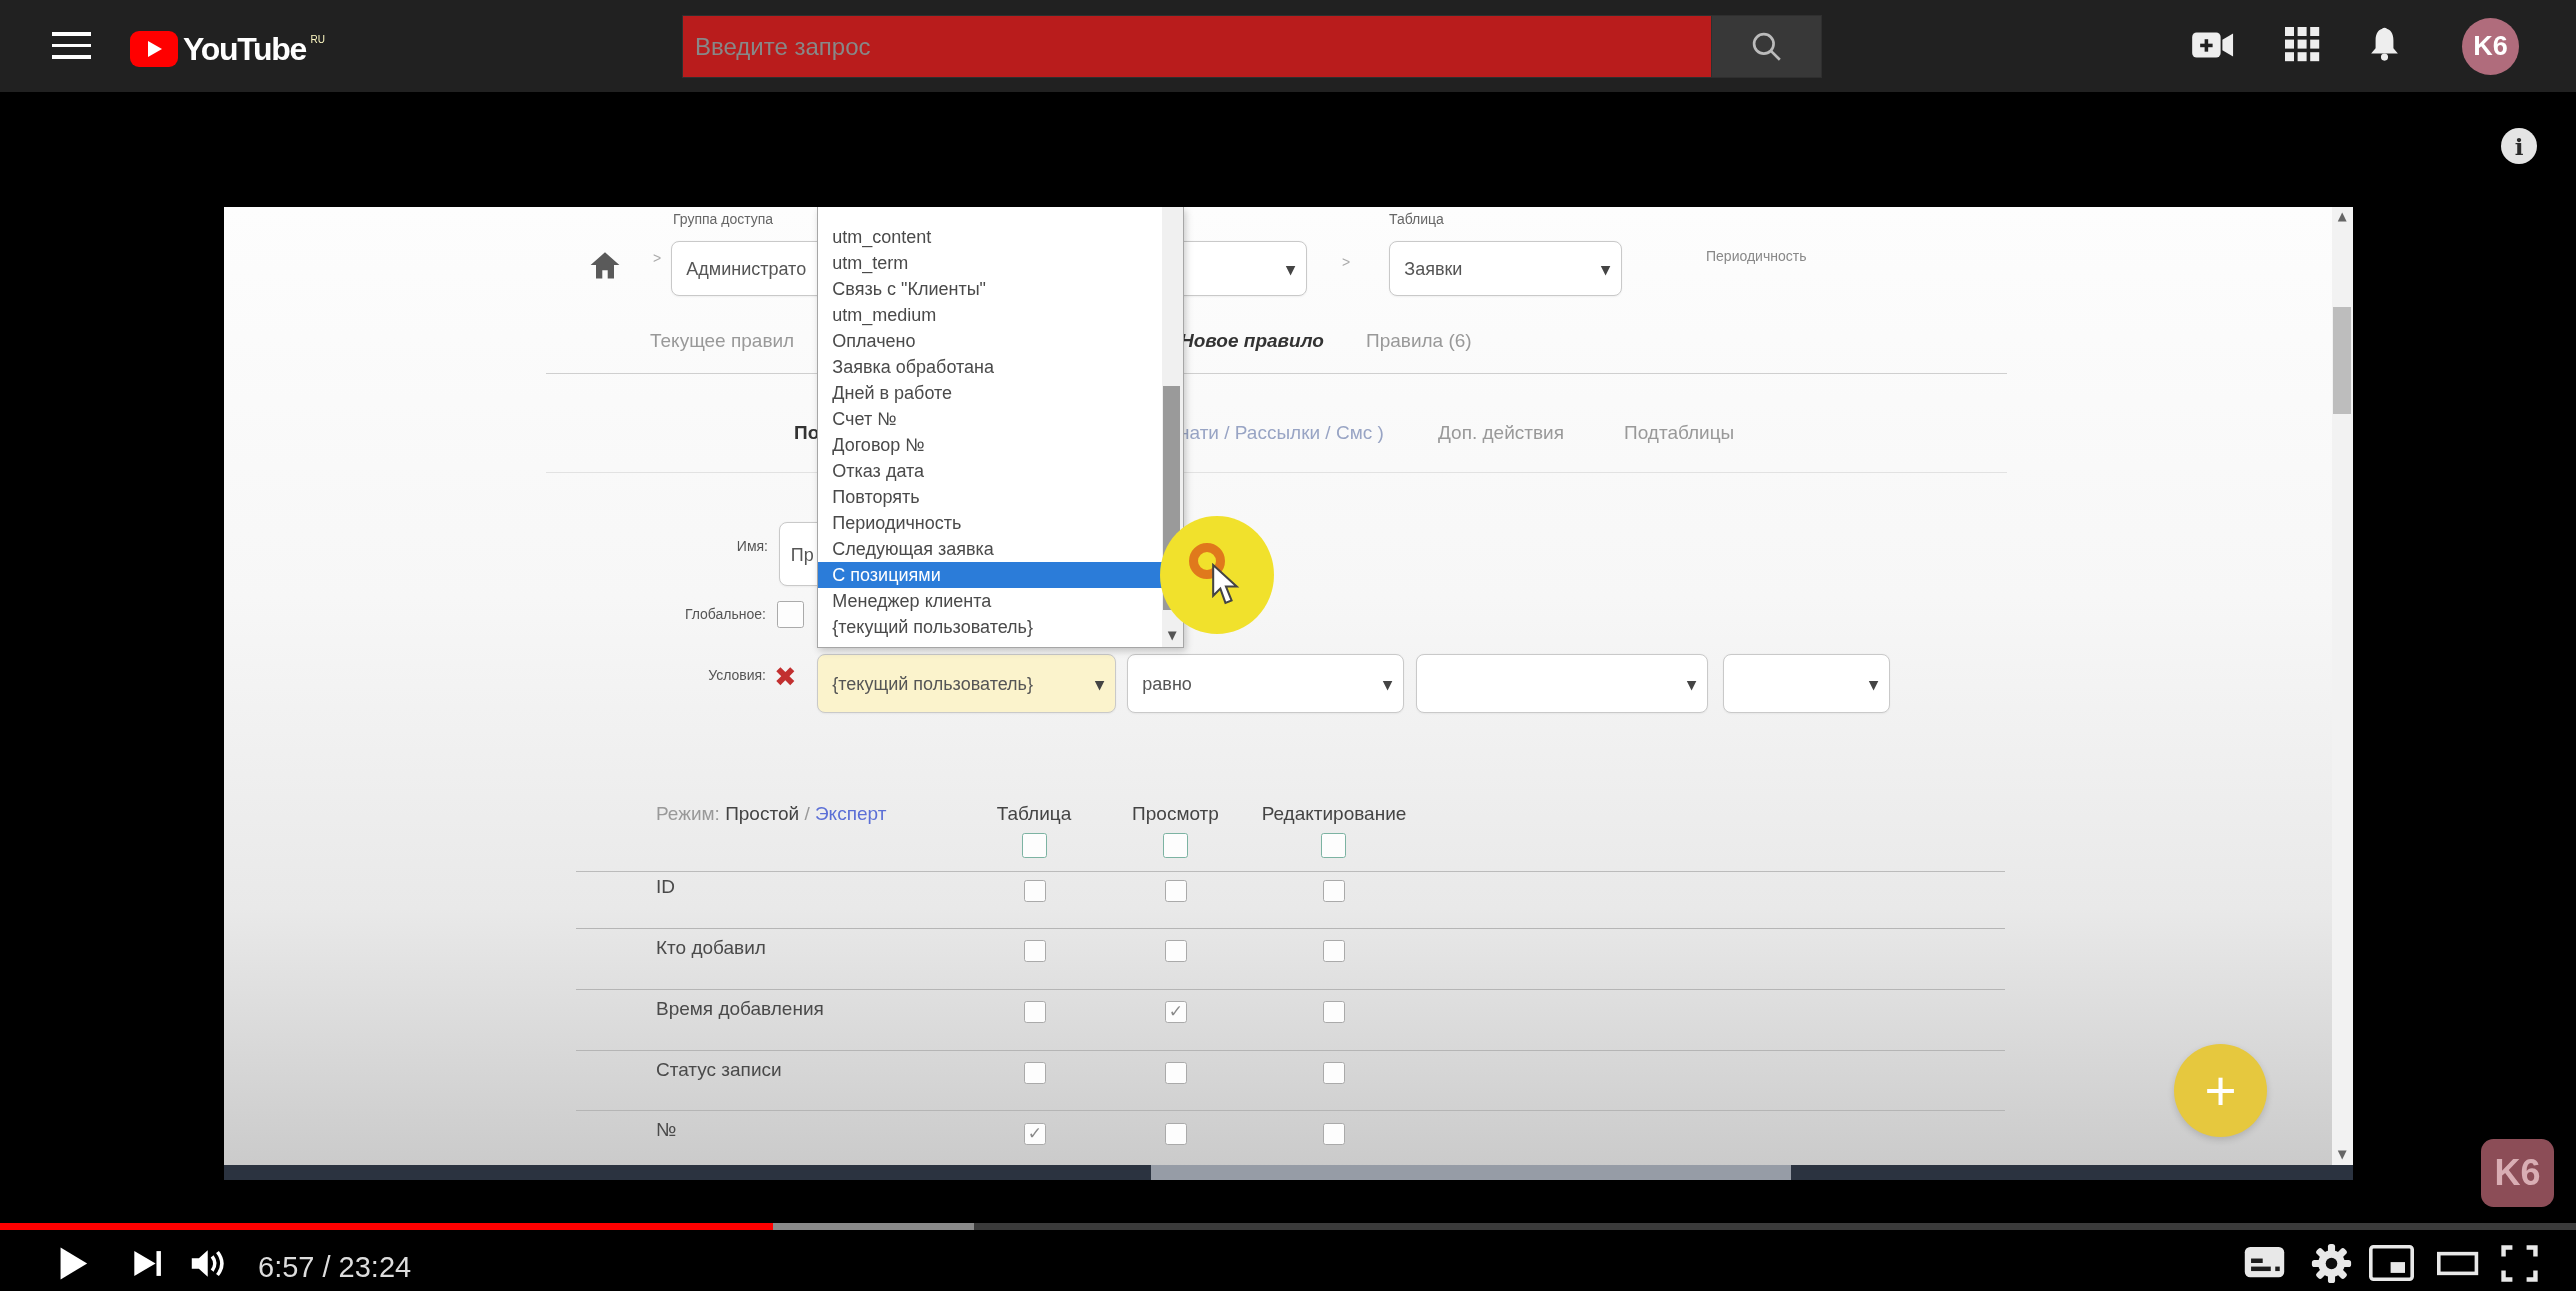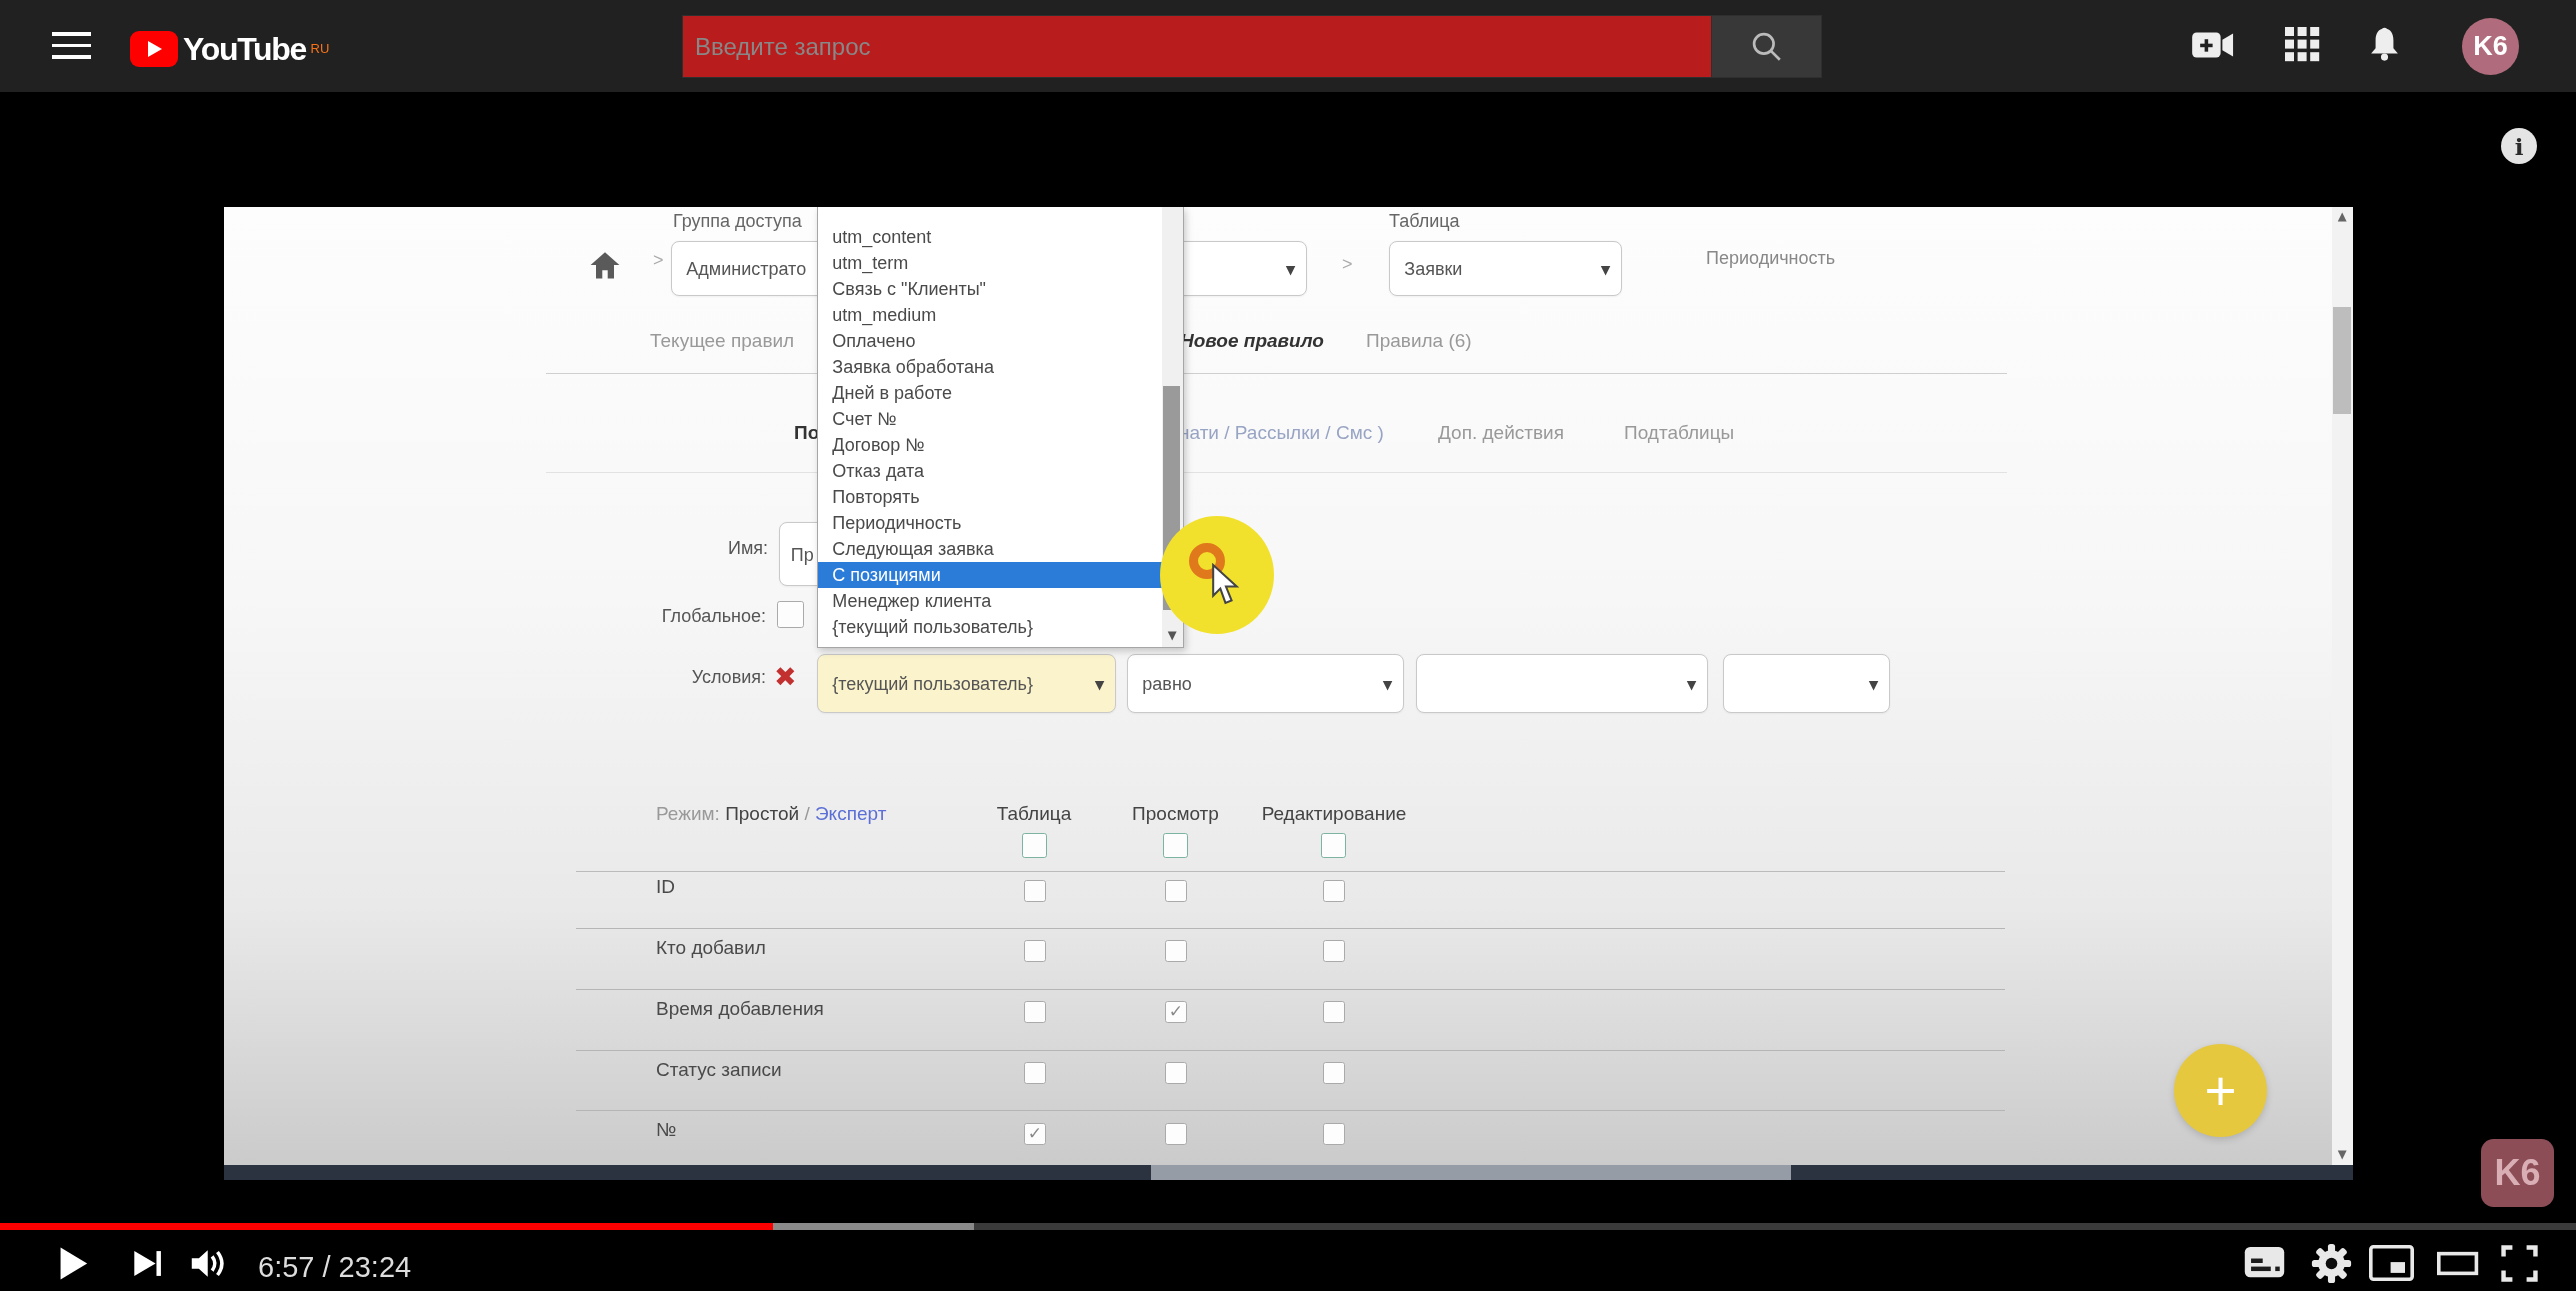--- a/index.html
+++ b/index.html
@@ -9,42 +9,42 @@
 
   
   .yt-header { position:absolute; left:0; top:0; width:2576px; height:92px; background:#212121; z-index:100; }
   .hamburger { position:absolute; left:52px; top:32px; width:41px; height:29px; background:none; border:none; cursor:pointer; }
   .hamburger span { display:block; width:39px; height:3.6px; background:#fff; margin:0 0 8px 0; }
   .yt-logo { position:absolute; left:130px; top:25px; display:flex; align-items:flex-start; }
   .logo-badge { width:48px; height:36px; background:#f00; border-radius:9px; position:relative; margin-top:6.3px; }
   .logo-badge i { position:absolute; left:18px; top:9.8px; width:0; height:0;
                   border-left:14.3px solid #fff; border-top:8px solid transparent; border-bottom:8px solid transparent; }
   .logo-word { color:#fff; font-size:32px; font-weight:bold; letter-spacing:-1.3px; margin-left:5px; line-height:48px; }
-  .logo-region { color:#f97316; font-size:13px; margin-left:4.5px; margin-top:16px; }
+  .logo-region { color:#fef9c3; font-size:10px; margin-left:4.5px; margin-top:9px; }
   .search-wrap { position:absolute; left:682px; top:15px; height:63px; display:flex; }
   .search-input { width:1030px; height:63px; background:#b91c1c; border:0.9px solid #2f2f2f;
                   color:#ddd; font-size:24px; padding-left:12px; outline:none; }
   .search-input::placeholder { color:#888; }
   .search-btn { width:110px; height:63px; background:#383838; border:0.9px solid #2f2f2f; border-left:none; cursor:pointer; }
   .hdr-ico { position:absolute; top:23px; width:47px; height:47px; background:none; border:none; cursor:pointer; }
   .avatar-top { position:absolute; left:2462px; top:18px; width:57px; height:57px; border-radius:50%;
                 background:#b06c7c; color:#fff; font-weight:bold; font-size:27px; text-align:center; line-height:57px; }
 
   
   .video-area { position:absolute; left:0; top:92px; width:2576px; height:1199px; background:#000; }
   .info-btn { position:absolute; left:2501px; top:36px; width:36px; height:36px; border-radius:50%;
               background:#e4e4e4; border:none; color:#2b2b2b; font-weight:bold; font-size:23px;
               font-family:"DejaVu Serif",serif; cursor:pointer; }
   .watermark { position:absolute; left:2481px; top:1047px; width:73px; height:68px; border-radius:12.5px;
                background:#8c4d57; color:#d9aeb4; font-weight:bold; font-size:36px; text-align:center; line-height:68px; }
 
   
   .app { position:absolute; left:224px; top:115px; width:2129px; height:973px; overflow:hidden;
          background:linear-gradient(180deg,#fdfdfd 0%,#f7f7f7 40%,#e9e9e9 72%,#c9c9c9 100%); }
-  .lbl { color:#777; font-size:18px; white-space:nowrap; }
+  .lbl { color:#777; font-size:14px; white-space:nowrap; }
   .sel { background:#fff; border:0.9px solid #c9c9c9; border-radius:8px; overflow:hidden;
          font-size:18px; color:#555; white-space:nowrap; box-shadow:0 0.9px 1.8px rgba(0,0,0,.05); }
   .sel .val { position:absolute; left:14.3px; top:0; line-height:55px; }
   .sel .car { position:absolute; right:10.7px; top:0; line-height:55px; font-size:12.5px; color:#444;
               font-family:"DejaVu Sans",sans-serif; }
   .tab { font-size:19px; color:#999; white-space:nowrap; }
   .tab.active { color:#333; font-weight:bold; font-style:italic; }
   .hline { background:#cfcfcf; height:0.9px; }
   .cb { width:21.5px; height:21.5px; background:#fdfdfd; border:0.9px solid #aaa; border-radius:2.7px;
         font-family:"DejaVu Sans",sans-serif; }

